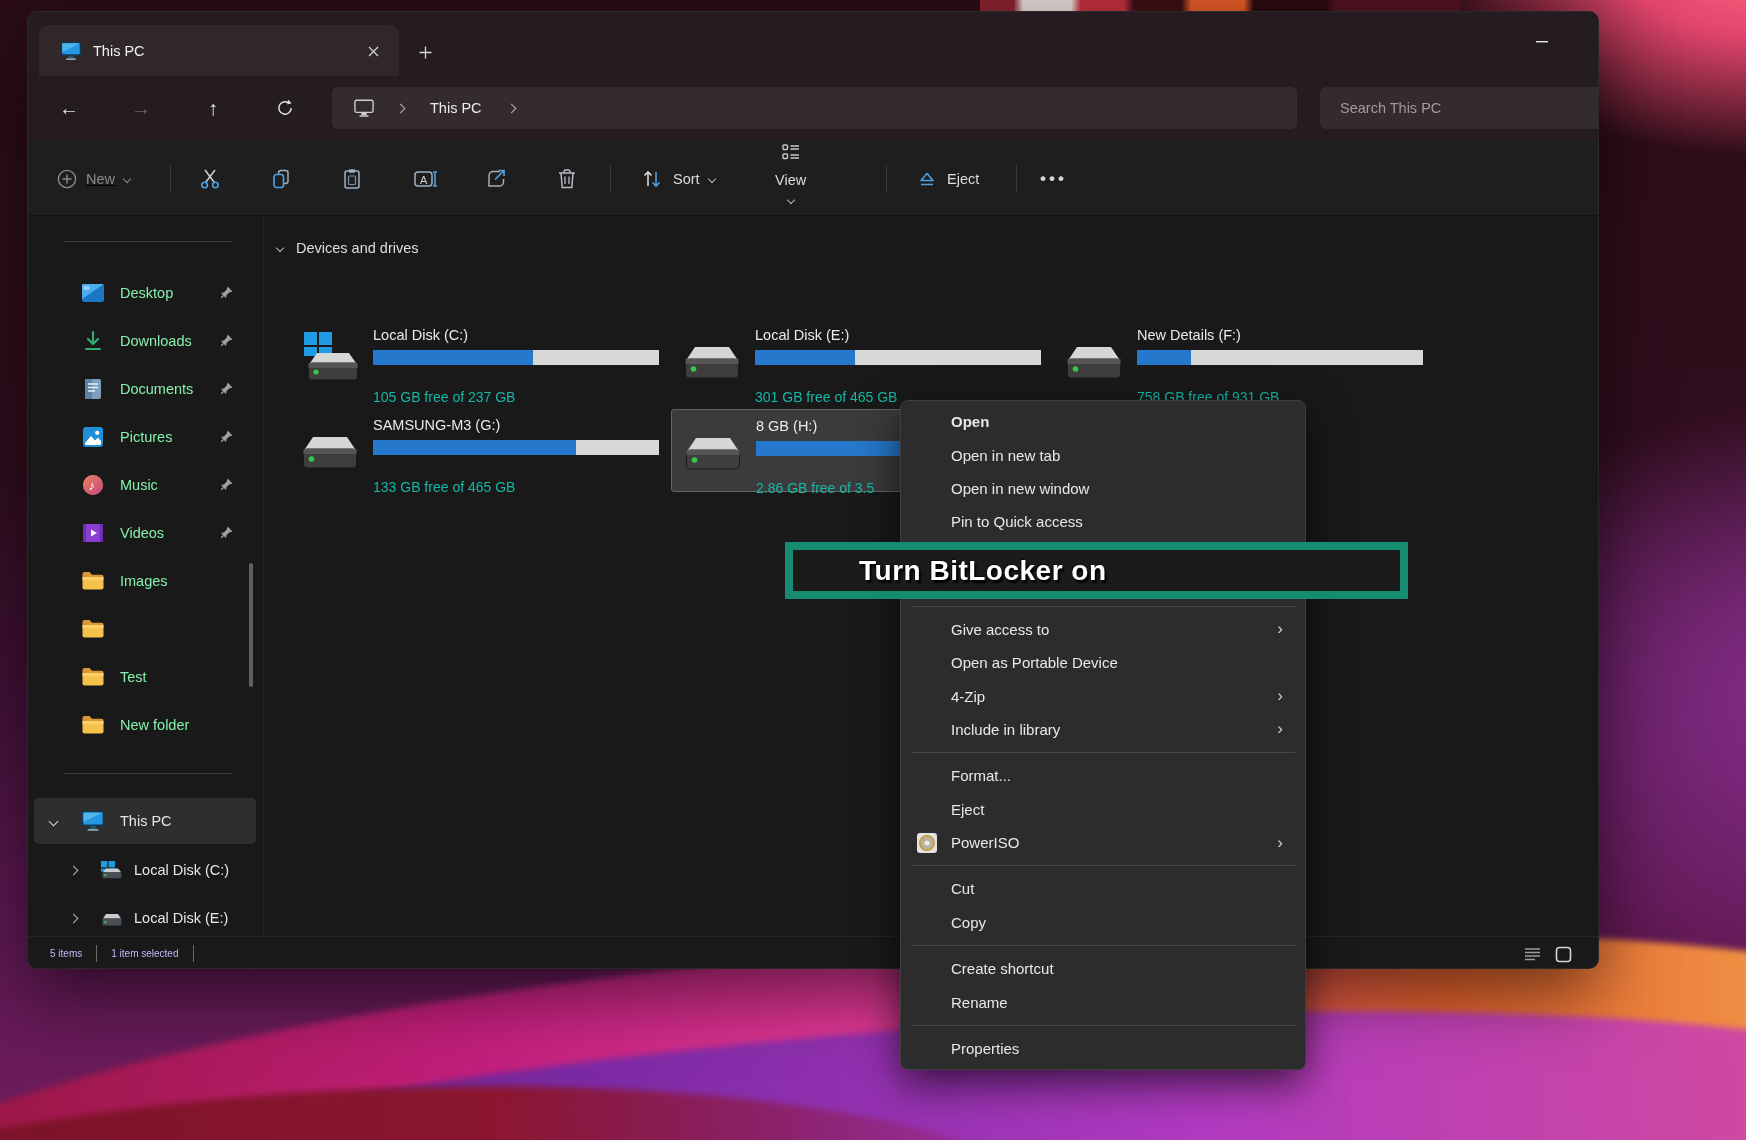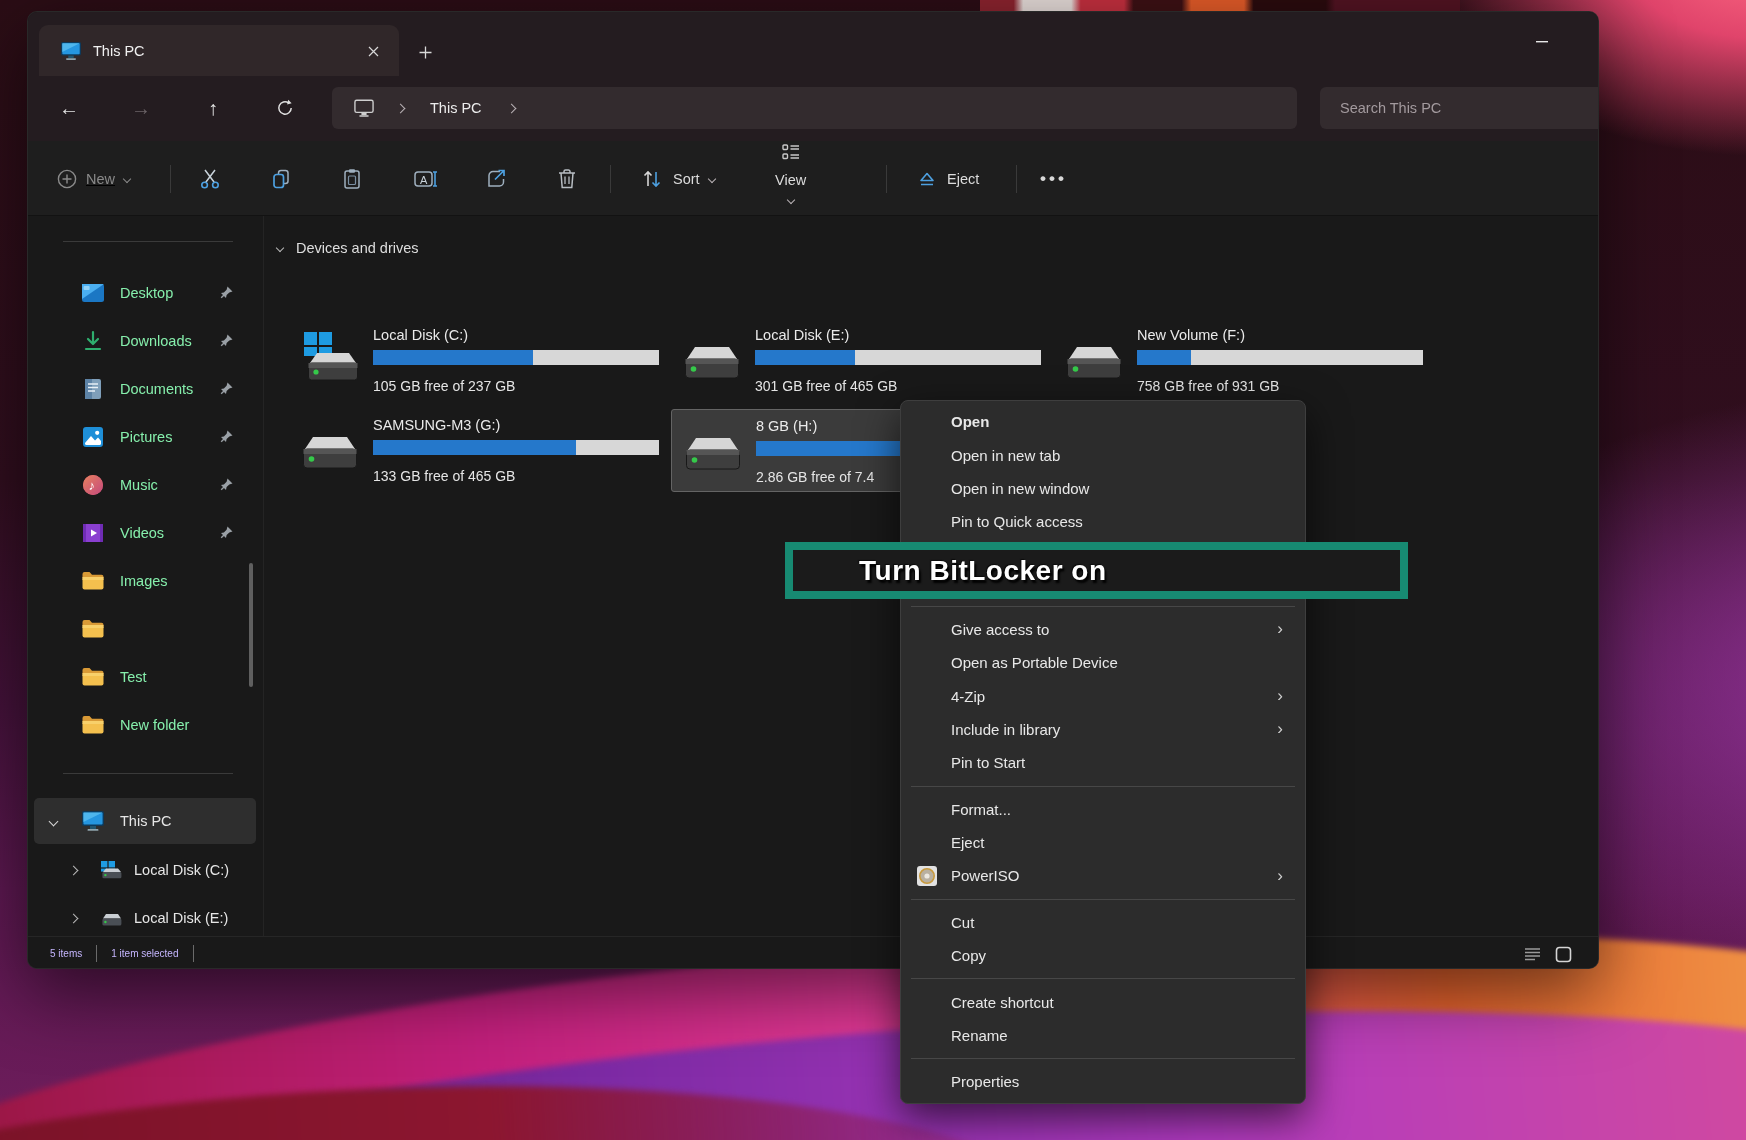--- a/index.html
+++ b/index.html
@@ -91,21 +91,21 @@
 
   .drives { position:absolute; left:261px; top:48px; width:1160px; }
   .tile { position:absolute; width:374px; height:83px; display:flex; align-items:flex-start;
     padding:8px 0 0 12px; border-radius:3px; }
   .tile.sel { background:#3b3b3b; border:1px solid #646464; }
   .d-icon { width:58px; height:58px; flex:none; margin-top:2px; }
   .d-info { margin-left:14px; width:286px; }
   .d-name { font-size:14.5px; color:#eaeaea; margin-bottom:7px; }
   .d-bar { width:286px; height:15px; background:#d7d7d7; }
   .d-fill { height:100%; background:#2578cb; }
-  .d-free { font-size:14px; color:#e5e5e5; margin-top:13px; }
+  .d-free { font-size:14px; color:#14b8a6; margin-top:24px; }
 
   .statusbar { position:absolute; left:0; top:924px; width:100%; height:34px; background:#191919;
     border-top:1px solid #262626; display:flex; align-items:center; }
   .st-text { font-size:10px; color:#c4b5fd; }
   .st-sep { width:1px; height:17px; background:#6a6a6a; margin:0 14px; }
   .st-icons { position:absolute; right:26px; top:0; height:34px; display:flex; align-items:center; gap:14px; }
 
   
   .cmenu { position:absolute; left:900px; top:400px; width:406px; background:#2c2c2c;
     border:1px solid #3e3e3e; border-radius:8px; padding:4px 0; z-index:20;
@@ -531,21 +531,21 @@
       </div>
 
       <div class="tile" style="left:764px; top:55px;">
         <svg class="d-icon" viewBox="0 0 58 58">
           <path d="M4 30 L12 18 H46 L54 30 Z" fill="#d6d6d6"></path>
           <rect x="2.5" y="30" width="53" height="19" rx="3.5" fill="#3e3e3e" stroke="#181818"></rect>
           <rect x="2.5" y="30" width="53" height="5" fill="#555"></rect>
           <circle cx="10.5" cy="40" r="2.8" fill="#35c94a"></circle>
         </svg>
         <div class="d-info">
-          <div class="d-name">New Volume (F:)</div>
+          <div class="d-name">New Details (F:)</div>
           <div class="d-bar">
               <div class="d-fill" style="width: 19%;"></div>
             </div>
           <div class="d-free">758 GB free of 931 GB</div>
         </div>
       </div>
 
       <div class="tile" style="left:0; top:145px;">
         <svg class="d-icon" viewBox="0 0 58 58">
           <path d="M4 30 L12 18 H46 L54 30 Z" fill="#d6d6d6"></path>
@@ -567,21 +567,21 @@
           <path d="M4 30 L12 18 H46 L54 30 Z" fill="#d6d6d6"></path>
           <rect x="2.5" y="30" width="53" height="19" rx="3.5" fill="#3e3e3e" stroke="#181818"></rect>
           <rect x="2.5" y="30" width="53" height="5" fill="#555"></rect>
           <circle cx="10.5" cy="40" r="2.8" fill="#35c94a"></circle>
         </svg>
         <div class="d-info">
           <div class="d-name">8 GB (H:)</div>
           <div class="d-bar">
               <div class="d-fill" style="width: 62%;"></div>
             </div>
-          <div class="d-free">2.86 GB free of 7.4</div>
+          <div class="d-free">2.86 GB free of 3.5</div>
         </div>
       </div>
     </div>
   </div>
 
   <div class="statusbar">
     <span class="st-text" style="margin-left:22px;">5 items</span>
     <span class="st-sep"></span>
     <span class="st-text">1 item selected</span>
     <span class="st-sep"></span>
@@ -618,23 +618,20 @@
   <div class="mi">
       <span class="mi-label">Open as Portable Device</span>
     </div>
   <div class="mi">
       <span class="mi-label">4-Zip</span>
       <span class="mi-chev">›</span>
     </div>
   <div class="mi">
       <span class="mi-label">Include in library</span>
       <span class="mi-chev">›</span>
-    </div>
-  <div class="mi">
-      <span class="mi-label">Pin to Start</span>
     </div>
   <div class="msep"></div>
   <div class="mi">
       <span class="mi-label">Format...</span>
     </div>
   <div class="mi">
       <span class="mi-label">Eject</span>
     </div>
   <div class="mi">
     <svg class="mi-ico" viewBox="0 0 22 22">

